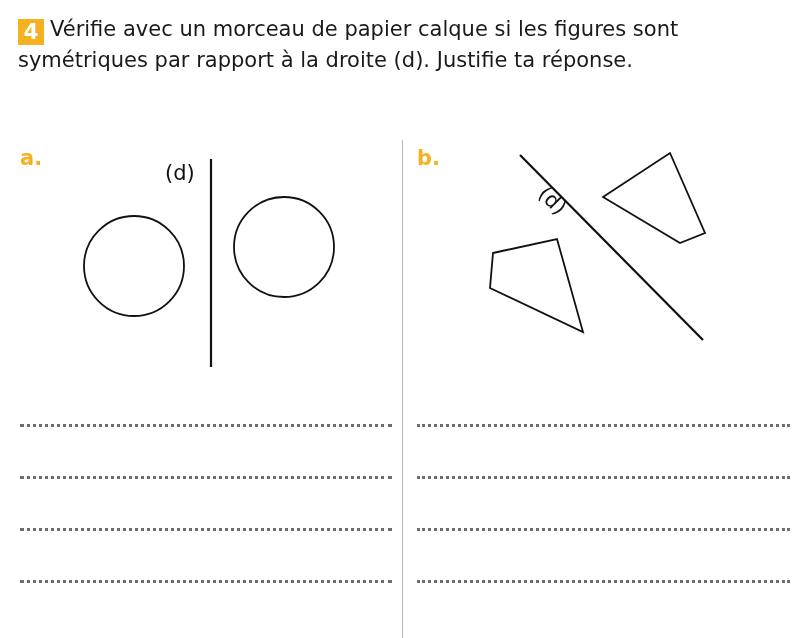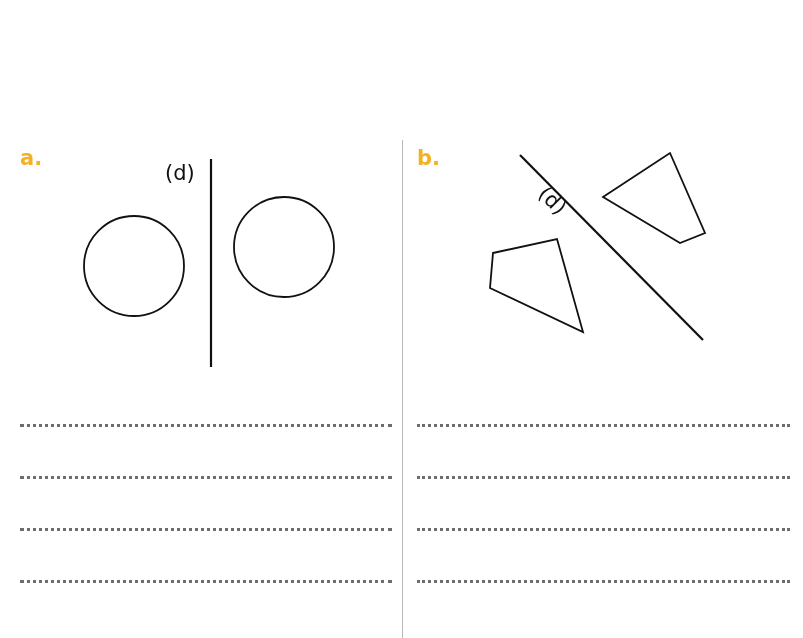--- a/index.html
+++ b/index.html
@@ -106,20 +106,23 @@
     font-family: "DejaVu Sans", sans-serif;
     font-size: 21px;
     fill: #111111;
   }
 </style>
 </head>
 <body>
 
 <div class="page">
 
+  <div class="instruction">
+    <span class="ex-number">4</span><span class="instruction-text">Vérifie avec un morceau de papier calque si les figures sont symétriques par rapport à la droite (d). Justifie ta réponse.</span>
+  </div>
 
   <div class="column-divider"></div>
 
   <div class="sub-label" id="label-a">a.</div>
 
   <div class="figure-area" id="figure-a">
     <svg width="360" height="265" viewBox="0 0 360 265">
 
       <line class="axis-line" x1="181" y1="24" x2="181" y2="232"></line>
 

